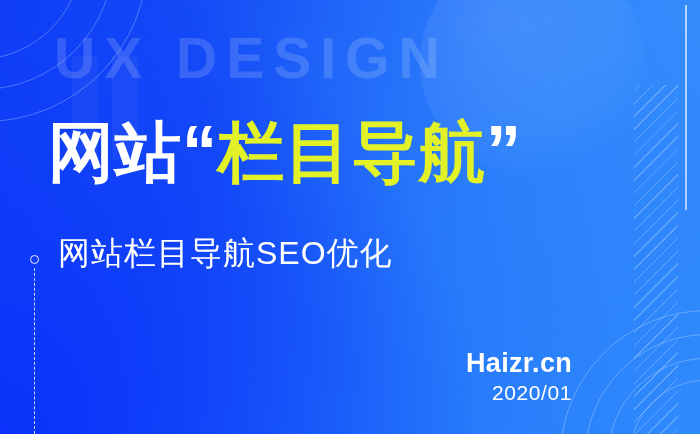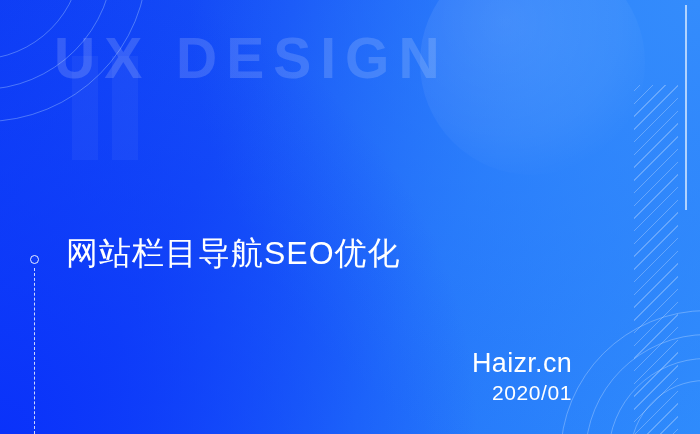--- a/index.html
+++ b/index.html
@@ -134,38 +134,38 @@
     letter-spacing:1px;
     white-space:nowrap;
   }
   .hl-white  { color:#ffffff; }
   .hl-accent { color:#e2f227; }
   .hl-quote  { color:#ffffff; font-size:70px; }
 
   
   #subtitle {
     position:absolute;
-    left:66px; top:228px;
+    left:58px; top:228px;
     font-size:32px;
     font-weight:300;
     line-height:1.62;
     color:#ffffff;
     letter-spacing:1px;
     white-space:nowrap;
   }
   .sub-line { display:block; }
 
   
   #footer {
     position:absolute;
     right:128px; bottom:28px;
     text-align:right;
     color:#ffffff;
   }
-  #brand { font-size:27px; font-weight:normal; letter-spacing:0.3px; line-height:1.12; }
+  #brand { font-size:27px; font-weight:bold; letter-spacing:0.3px; line-height:1.12; }
   #date  { font-size:21px; font-weight:300; letter-spacing:0.6px; line-height:1.3; }
 </style>
 </head>
 <body>
 
 <div id="poster">
 
   <div class="soft-circle" id="soft-circle-main"></div>
 
   <div class="arc-tl" id="arc-tl-1"></div>
@@ -181,20 +181,23 @@
   <div class="arc-br" id="arc-br-1"></div>
   <div class="arc-br" id="arc-br-2"></div>
   <div class="arc-br" id="arc-br-3"></div>
   <div class="arc-br" id="arc-br-4"></div>
 
   <div id="dash-dot"></div>
   <div id="dash-line"></div>
 
   <div id="watermark">UX DESIGN</div>
 
+  <div id="headline">
+    <span class="hl-white">网站</span><span class="hl-quote">“</span><span class="hl-accent">栏目导航</span><span class="hl-quote">”</span>
+  </div>
 
   <div id="subtitle">
     <span class="sub-line">网站栏目导航SEO优化</span>
   </div>
 
   <div id="footer">
     <div id="brand">Haizr.cn</div>
     <div id="date">2020/01</div>
   </div>
 

